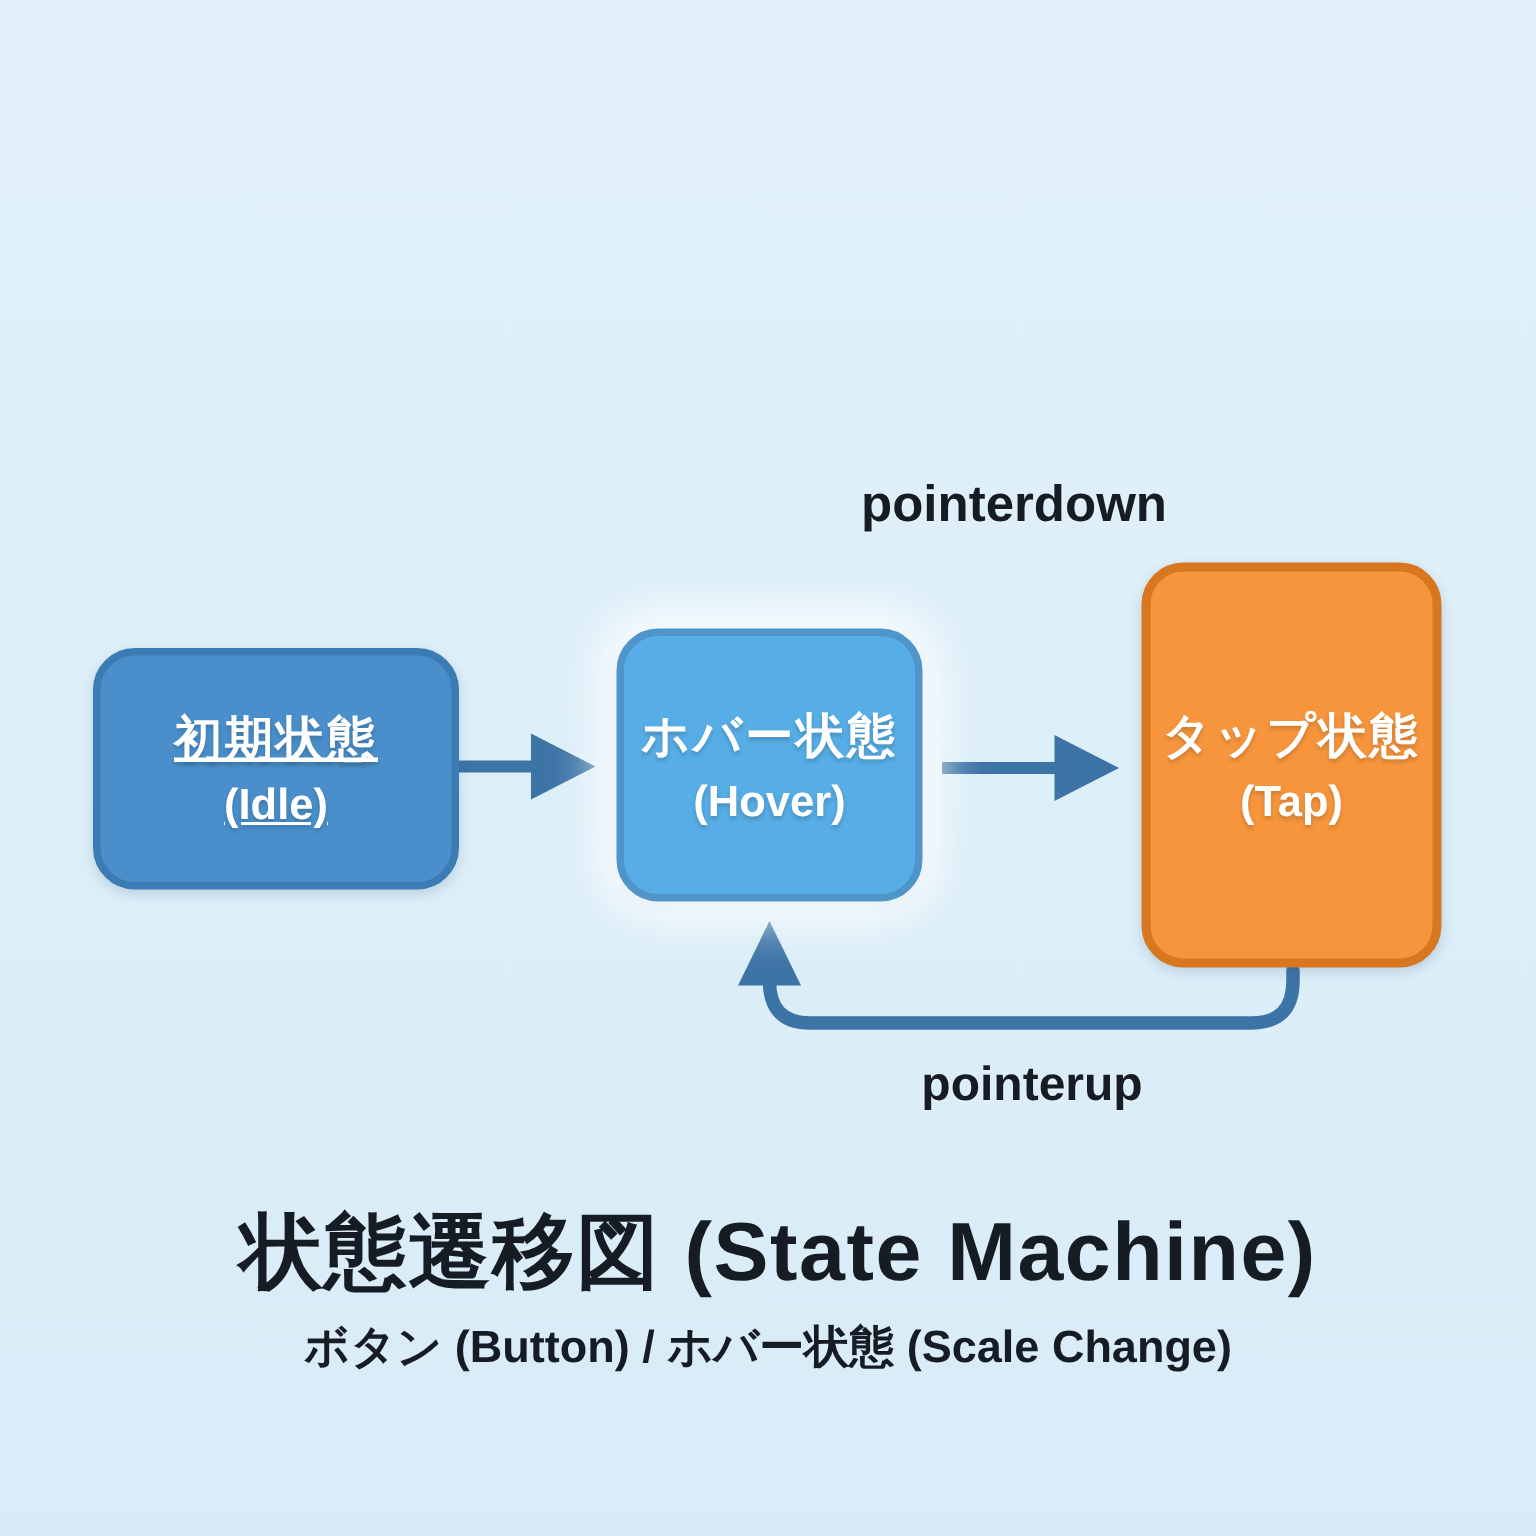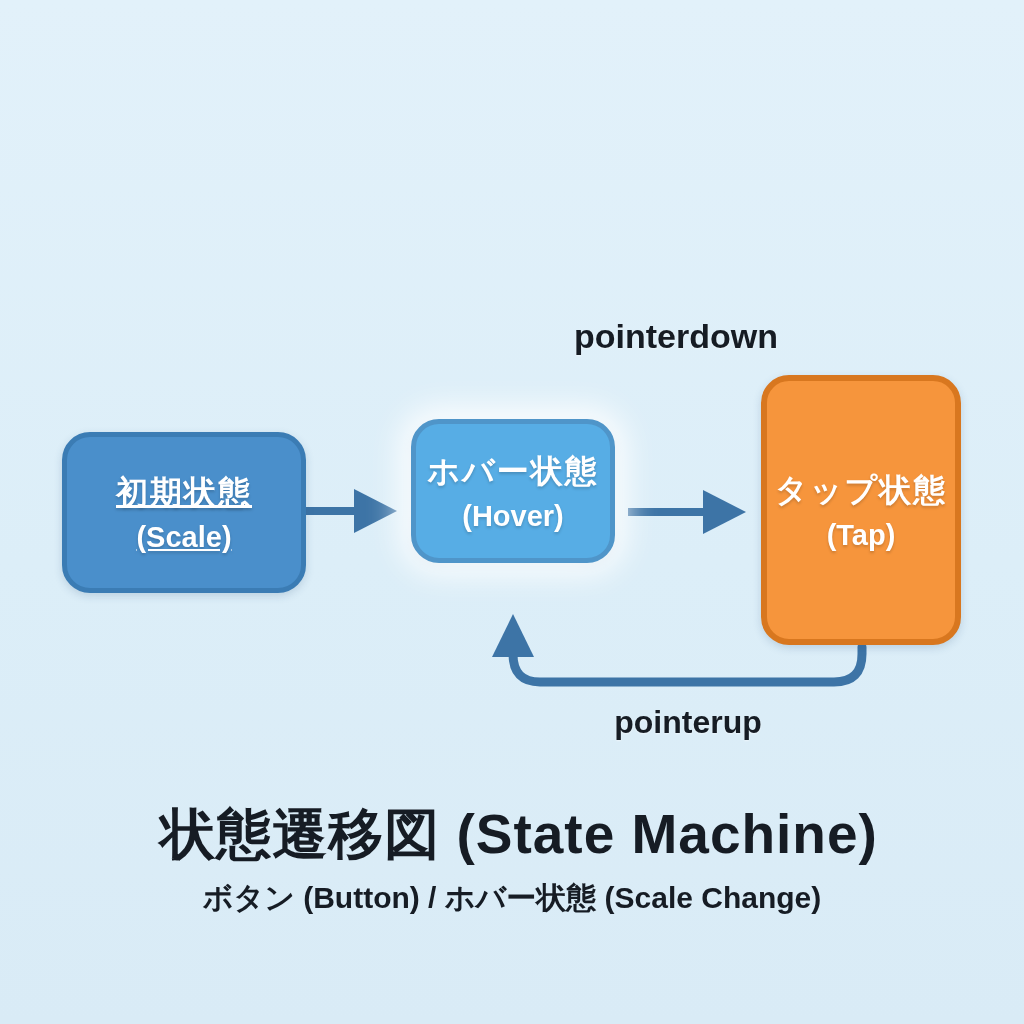--- a/index.html
+++ b/index.html
@@ -42,21 +42,21 @@
     letter-spacing: 2px;
     text-shadow: 0 2px 3px rgba(0,0,0,0.18);
   }
   .state .en {
     font-size: 29px;
     font-weight: bold;
     text-shadow: 0 2px 3px rgba(0,0,0,0.18);
   }
   .state-idle  { left: 62px;  top: 432px; width: 244px; height: 161px; text-decoration: underline; }
   .state-hover {
-    left: 411px; top: 419px; width: 204px; height: 144px;
+    left: 411px; top: 419px; width: 204px; height: 182px;
     box-shadow: 0 0 30px 12px rgba(255,255,255,0.85), 0 3px 8px rgba(40,80,120,0.12);
   }
   .state-tap   { left: 761px; top: 375px; width: 200px; height: 270px; border-width: 6px; }
 
   .event-label {
     position: absolute;
     transform: translateX(-50%);
     font-weight: bold;
     font-size: 34px;
     white-space: nowrap;
@@ -104,21 +104,21 @@
     </g>
 
     <g>
       <path d="M862 647 V 654 Q862 682 834 682 H 540 Q513 682 513 654 V 650" fill="none" stroke-width="9" stroke-linecap="round" style="stroke: rgb(61, 116, 166);"></path>
       <polygon points="513,614 492,657 534,657" style="fill: rgb(61, 116, 166);"></polygon>
     </g>
   </svg>
 
   <div class="state state-idle" style="background-color: rgb(74, 143, 203); border-color: rgb(59, 124, 180); color: rgb(255, 255, 255);">
     <div class="jp">初期状態</div>
-    <div class="en">(Scale)</div>
+    <div class="en">(Idle)</div>
   </div>
 
   <div class="state state-hover" style="background-color: rgb(87, 173, 229); border-color: rgb(79, 149, 201); color: rgb(255, 255, 255);">
     <div class="jp">ホバー状態</div>
     <div class="en">(Hover)</div>
   </div>
 
   <div class="state state-tap" style="background-color: rgb(246, 149, 60); border-color: rgb(216, 119, 31); color: rgb(255, 255, 255);">
     <div class="jp">タップ状態</div>
     <div class="en">(Tap)</div>

